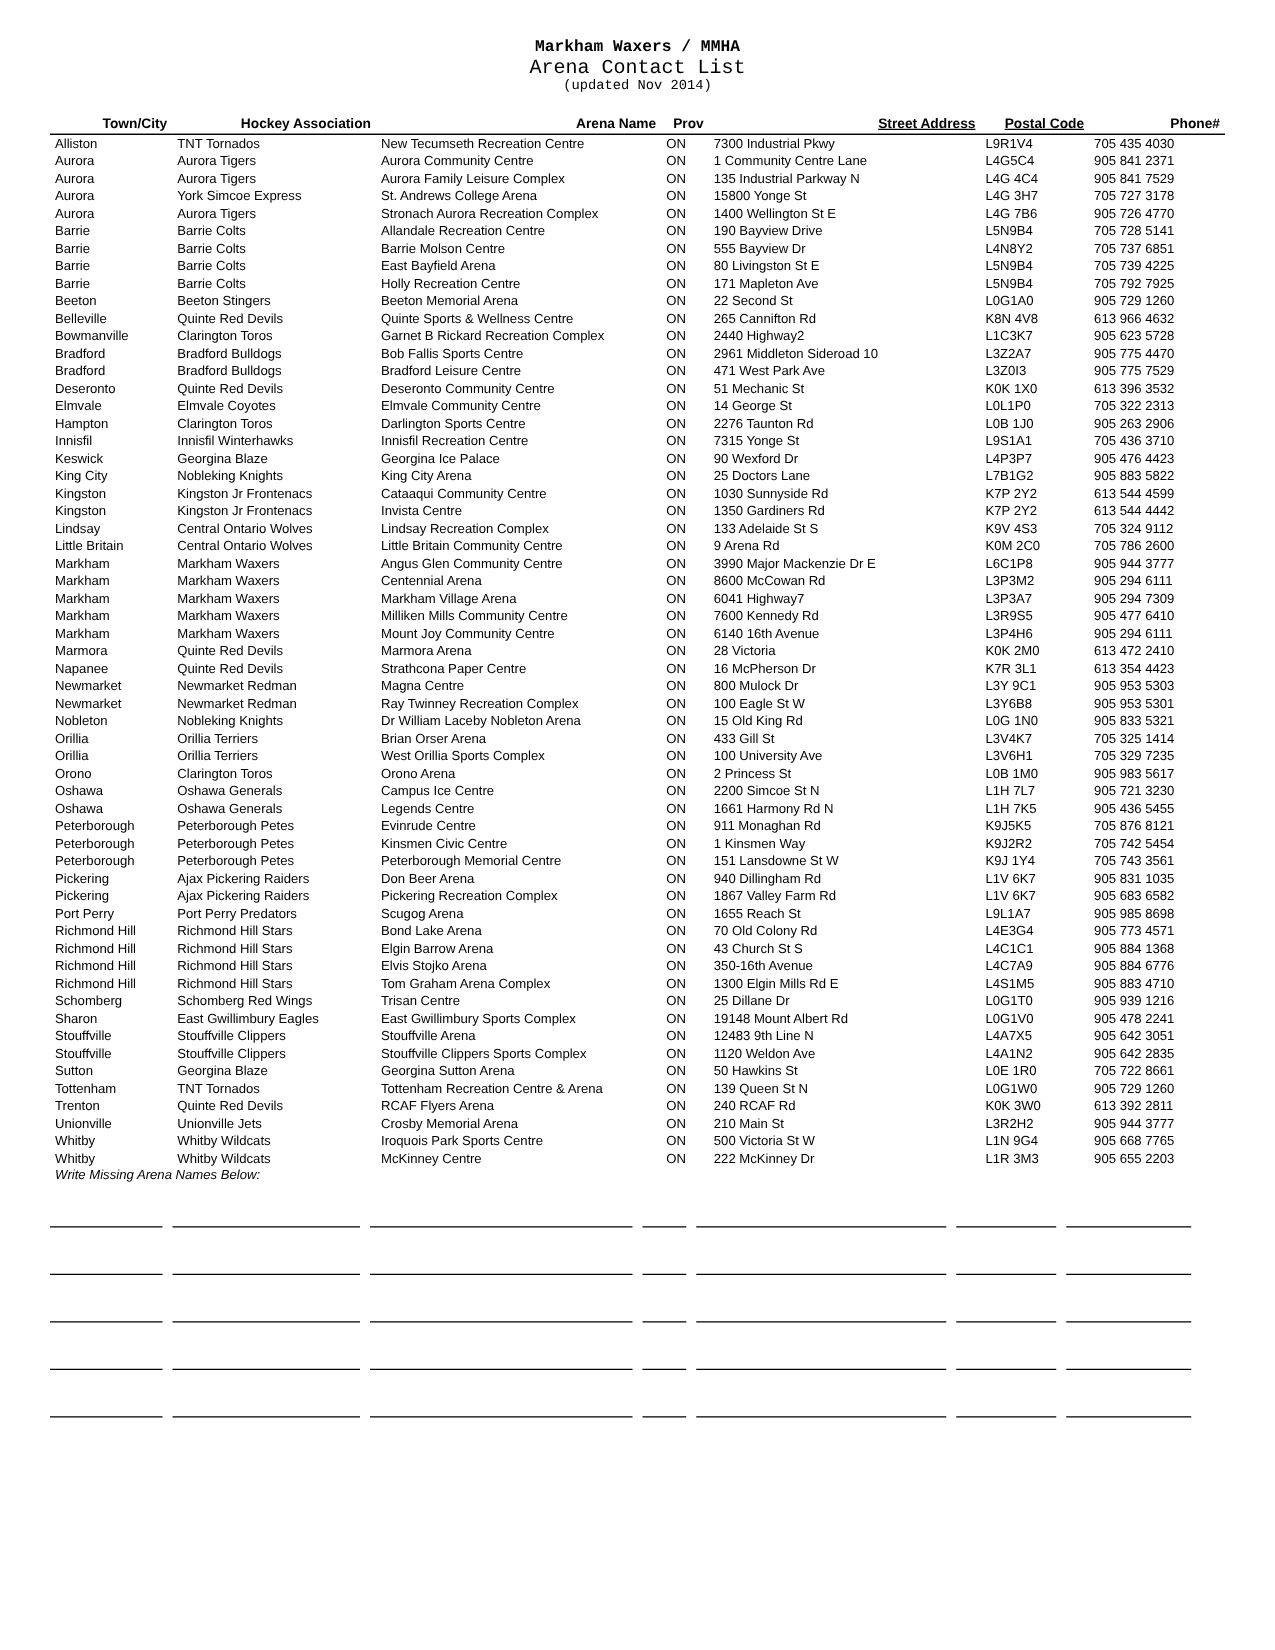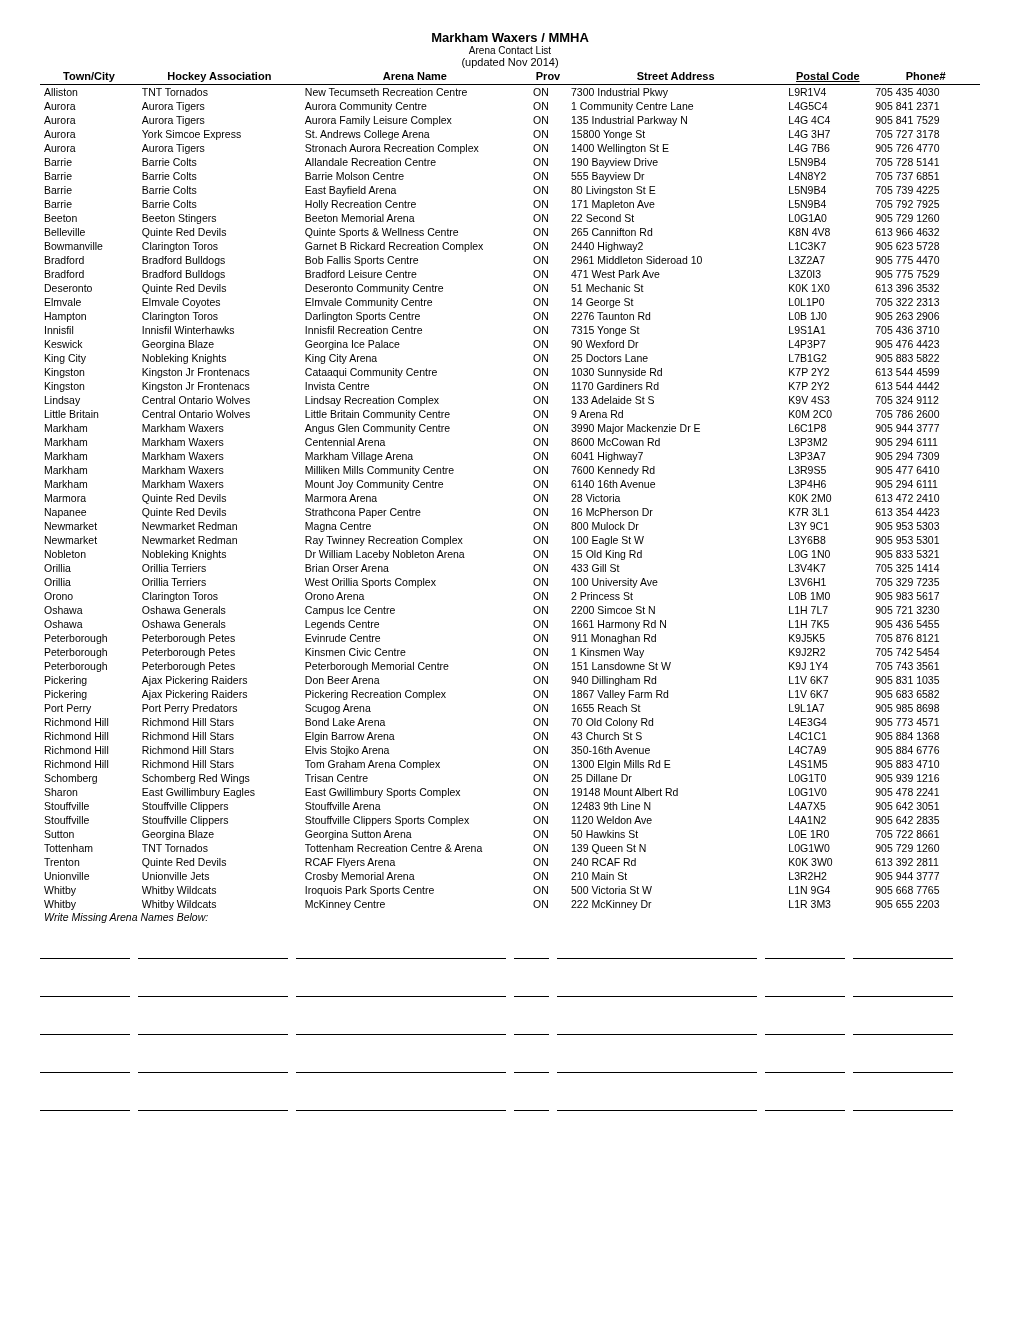--- a/index.html
+++ b/index.html
@@ -7,52 +7,54 @@
       background: #ffffff;
       font-family: Arial, Helvetica, sans-serif;
       font-size: 11px;
       color: #000;
       width: 1020px;
       min-height: 1320px;
       padding: 30px 40px;
     }
     .header {
       text-align: center;
+      margin-bottom: 16px;
+      font-family: Liberation Mono, monospace;
     }
     .header .title {
       font-size: 13px;
       font-weight: bold;
     }
     .header .subtitle {
-      font-size: 10px;
+      font-size: 16px;
     }
     .header .updated {
       font-size: 11px;
     }
     table {
       width: 100%;
       border-collapse: collapse;
     }
     thead tr th {
       font-weight: bold;
       font-size: 11px;
-      text-align: center;
+      text-align: right;
       padding: 2px 4px;
       border-bottom: 1px solid #000;
     }
     tbody tr td {
       font-size: 10.5px;
       padding: 1px 4px;
       vertical-align: top;
     }
     .col-town { width: 90px; }
     .col-assoc { width: 150px; }
     .col-arena { width: 210px; }
     .col-prov { width: 35px; margin-left: 30px; }
-    .col-addr { width: 200px; }
+    .col-addr { width: 200px; text-decoration: underline; }
     .col-postal { width: 80px; text-decoration: underline; }
     .col-phone { width: 100px; }
     .missing-note {
       font-style: italic;
       font-size: 10.5px;
       margin-left: 4px;
     }
     .write-lines {
       margin-top: 20px;
     }
@@ -284,21 +286,21 @@
         <td>ON</td>
         <td>1030 Sunnyside Rd</td>
         <td>K7P 2Y2</td>
         <td>613 544 4599</td>
       </tr>
       <tr>
         <td>Kingston</td>
         <td>Kingston Jr Frontenacs</td>
         <td>Invista Centre</td>
         <td>ON</td>
-        <td>1170 Gardiners Rd</td>
+        <td>1350 Gardiners Rd</td>
         <td>K7P 2Y2</td>
         <td>613 544 4442</td>
       </tr>
       <tr>
         <td>Lindsay</td>
         <td>Central Ontario Wolves</td>
         <td>Lindsay Recreation Complex</td>
         <td>ON</td>
         <td>133 Adelaide St S</td>
         <td>K9V 4S3</td>

